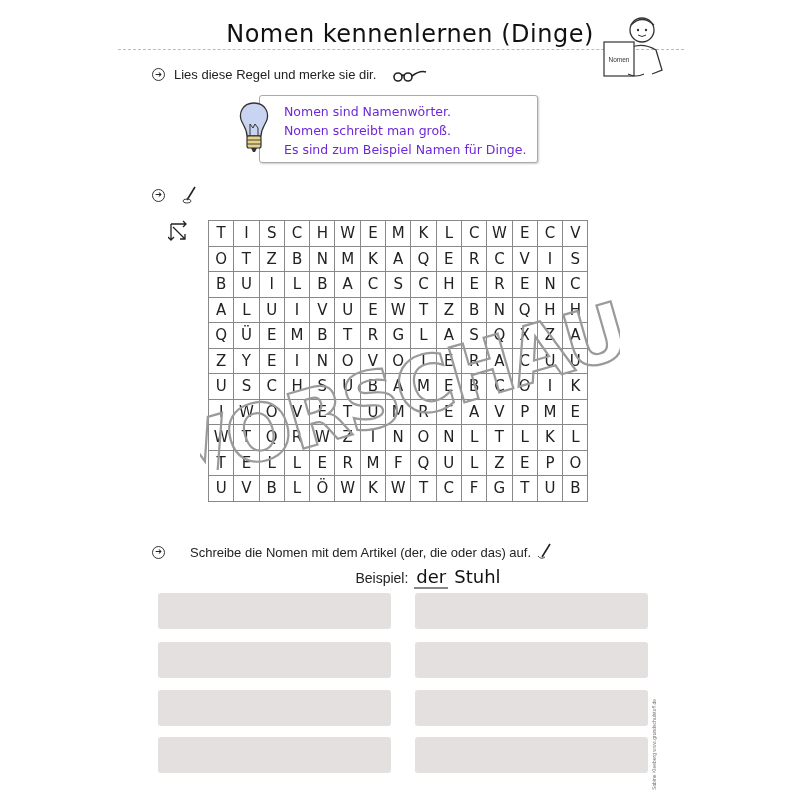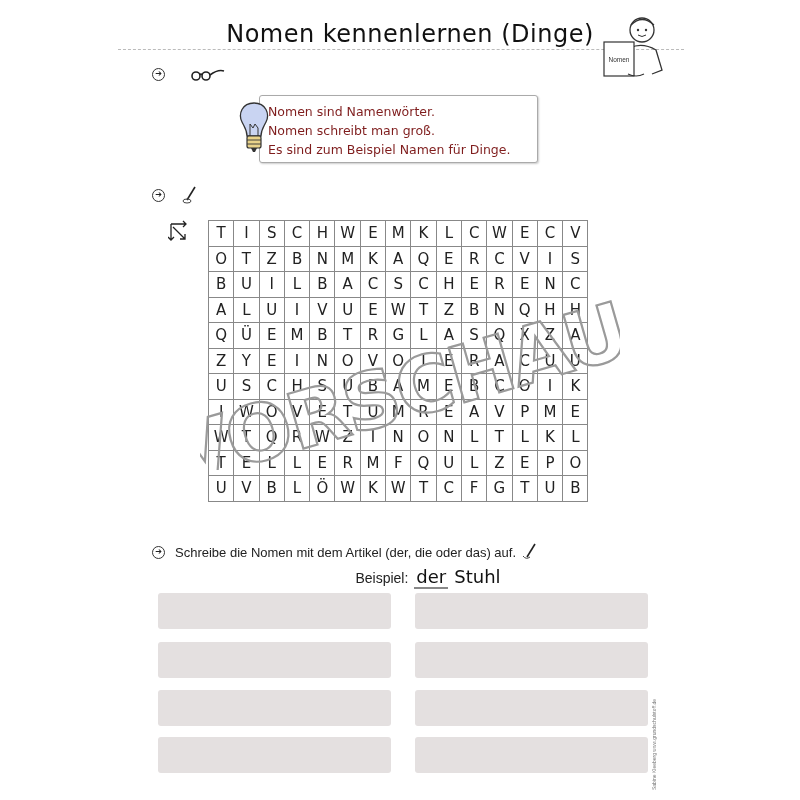--- a/index.html
+++ b/index.html
@@ -4,21 +4,21 @@
 <style>
   html, body { margin:0; padding:0; background:#ffffff; }
   body { width:800px; height:800px; position:relative; overflow:hidden; font-family:"DejaVu Sans", sans-serif; color:#111; }
   .title { position:absolute; left:0; width:800px; top:20px; text-align:center; font-size:24px; letter-spacing:0.5px; font-family:"DejaVu Sans", sans-serif; }
   .title span { position:relative; left:10px; }
   .rule { position:absolute; left:118px; top:49px; width:566px; height:1px; border-top:1px dashed #bbb; }
   .kid { position:absolute; left:596px; top:12px; width:70px; height:72px; }
   .instr { position:absolute; display:flex; align-items:center; font-family:"Liberation Sans", sans-serif; font-size:13px; color:#222; }
   .bullet { width:11px; height:11px; border:1.2px solid #333; border-radius:50%; display:inline-flex; align-items:center; justify-content:center; font-size:8px; margin-right:9px; line-height:1; }
   .rulebox { position:absolute; left:259px; top:95px; width:277px; height:66px; border:1px solid #aaa; border-radius:3px; background:#fff; box-shadow:1px 1px 2px #ccc; }
-  .rulebox .lines { position:absolute; left:8px; top:6px; font-family:"DejaVu Sans", sans-serif; font-size:12.5px; line-height:19px; color:#7f1d1d; }
+  .rulebox .lines { position:absolute; left:24px; top:6px; font-family:"DejaVu Sans", sans-serif; font-size:12.5px; line-height:19px; color:#6d28d9; }
   .bulb { position:absolute; left:236px; top:100px; width:36px; height:56px; }
   .grid { position:absolute; left:208px; top:220px; border-collapse:collapse; }
   .grid td { width:24.3px; height:24.5px; border:1px solid #888; text-align:center; vertical-align:middle; font-family:"DejaVu Sans", sans-serif; font-size:15px; padding:0; color:#222; }
   .dir-icon { position:absolute; left:168px; top:220px; width:24px; height:22px; }
   .watermark { position:absolute; left:200px; top:300px; width:420px; height:170px; pointer-events:none; }
   .beispiel { position:absolute; top:566px; left:0; width:800px; text-align:center;margin-left:28px; }
   .beispiel .lbl { font-family:"Liberation Sans", sans-serif; font-size:14px; color:#222; }
   .beispiel .art { font-family:"DejaVu Sans", sans-serif; font-size:18px; border-bottom:2px solid #888; padding:0 2px; margin-left:6px; }
   .beispiel .noun { font-family:"DejaVu Sans", sans-serif; font-size:18px; margin-left:6px; }
   .answer { position:absolute; width:233px; height:36px; background:#e4e0e0; border-radius:3px; }
@@ -36,20 +36,21 @@
     <circle cx="50" cy="18" r="1.2" fill="#333"></circle>
   <path d="M42 23 Q46 26 50 23" fill="none" stroke="#333" stroke-width="1"></path>
   <path d="M34 36 Q46 30 60 38 L66 58 L56 62" fill="none" stroke="#333" stroke-width="1.3"></path>
   <rect x="8" y="30" width="30" height="34" fill="#fff" stroke="#333" stroke-width="1.2"></rect>
   <text x="23" y="50" font-size="6.5" text-anchor="middle" fill="#333" font-family="Liberation Sans, sans-serif">Nomen</text>
   <path d="M32 62 Q40 66 48 62" fill="none" stroke="#333" stroke-width="1.1"></path>
 </svg>
 
 <div class="instr" style="left:152px; top:67px;">
   <span class="bullet">➔</span>
+  <span>Lies diese Regel und merke sie dir.</span>
   <svg width="38" height="14" viewBox="0 0 38 14" style="margin-left:14px;">
     <circle cx="8" cy="9" r="4" fill="none" stroke="#222" stroke-width="1.6"></circle>
     <circle cx="18" cy="9" r="4" fill="none" stroke="#222" stroke-width="1.6"></circle>
     <path d="M12 8 Q13 6 14 8 M22 8 Q30 2 36 4" fill="none" stroke="#222" stroke-width="1.6"></path>
   </svg>
 </div>
 
 <div class="rulebox">
   <div class="lines">
     <div>Nomen sind Namenwörter.</div>
@@ -270,21 +271,21 @@
       </tr>
     </tbody>
 </table>
 
 <svg class="watermark" viewBox="0 0 420 170">
   <text x="200" y="120" text-anchor="middle" transform="rotate(-16 200 100)" font-size="78" font-family="DejaVu Sans, sans-serif" font-weight="bold" fill="none" stroke="#9a9a9a" stroke-width="2.2" letter-spacing="-2">VORSCHAU</text>
 </svg>
 
 <div class="instr" style="left:152px; top:543px;">
   <span class="bullet">➔</span>
-  <span style="margin-left:1px;">Schreibe die Nomen mit dem Artikel (der, die oder das) auf.</span>
+  <span style="margin-left:16px;">Schreibe die Nomen mit dem Artikel (der, die oder das) auf.</span>
   <svg width="16" height="18" viewBox="0 0 16 18" style="margin-left:6px;">
     <path d="M13 1 L5 14" stroke="#222" stroke-width="1.6"></path>
     <path d="M1 13 Q4 17 8 14" fill="none" stroke="#444" stroke-width="1"></path>
   </svg>
 </div>
 
 <div class="beispiel">
   <span class="lbl">Beispiel:</span><span class="art">der</span><span class="noun">Stuhl</span>
 </div>
 

